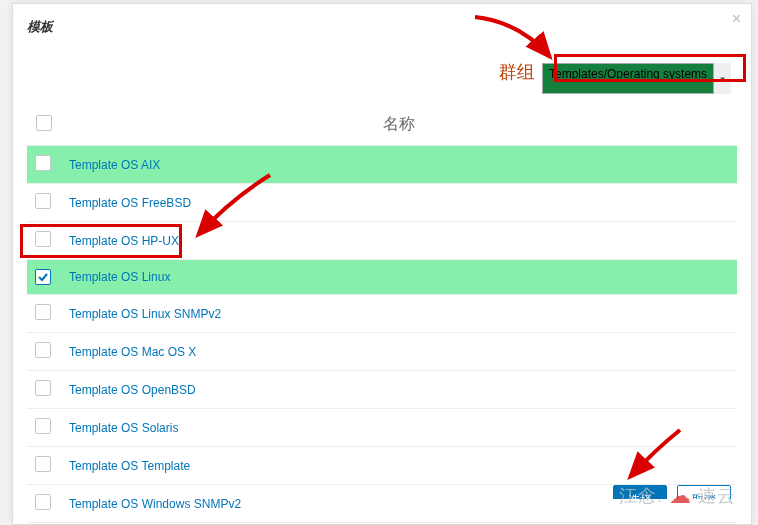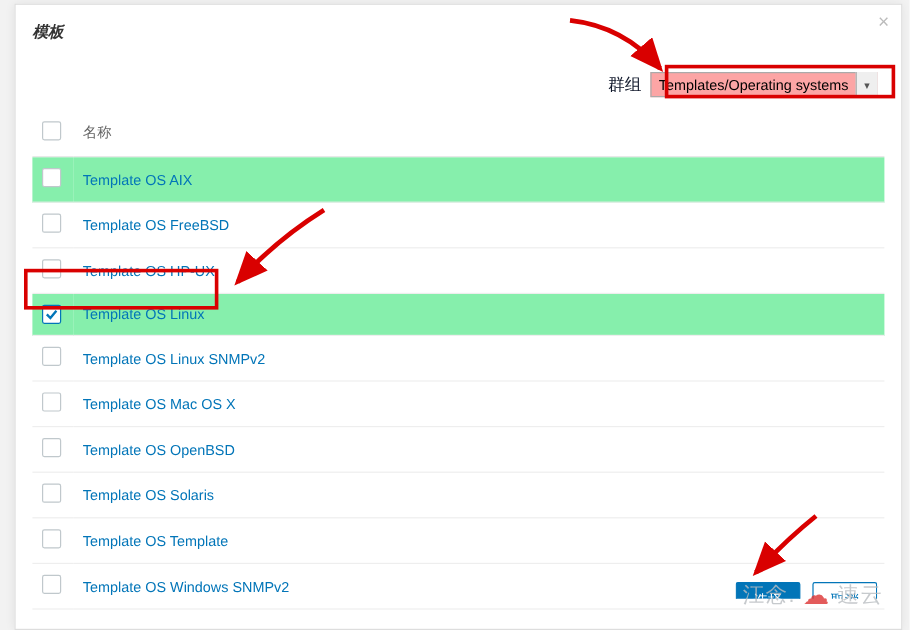--- a/index.html
+++ b/index.html
@@ -37,33 +37,33 @@
     color: #333;
     margin-bottom: 24px;
     font-style: italic;
   }
   .filter-row {
     text-align: right;
     margin-bottom: 10px;
     padding-right: 6px;
   }
   .filter-row label {
-    font-size: 14px;
-    color: #0f172a;
+    font-size: 18px;
+    color: #c2410c;
     margin-right: 4px;
   }
   .select-wrap {
     display: inline-block;
     position: relative;
   }
   .group-select {
     font-size: 12px;
-    padding: 3px 22px 2px 6px;
+    padding: 3px 22px 12px 6px;
     border: 1px solid #aaa;
-    background: #fca5a5;
+    background: #15803d;
     appearance: none;
     -webkit-appearance: none;
     min-width: 170px;
   }
   .select-arrow {
     position: absolute;
     right: 0;
     top: 0;
     bottom: 0;
     width: 18px;
@@ -83,24 +83,24 @@
     width: 192px;
     height: 28px;
     border: 3px solid #d90000;
     pointer-events: none;
   }
   .table {
     width: 100%;
     border-collapse: collapse;
   }
   .table th {
-    text-align: left;
+    text-align: center;
     font-weight: normal;
     color: #666;
-    font-size: 12px;
+    font-size: 16px;
     padding: 10px 8px;
     border-bottom: 1px solid #e8e8e8;
   }
   .th-check { width: 34px; }
   .table td {
     padding: 9px 8px;
     border-bottom: 1px solid #eee;
     font-size: 12px;
     vertical-align: middle;
   }

